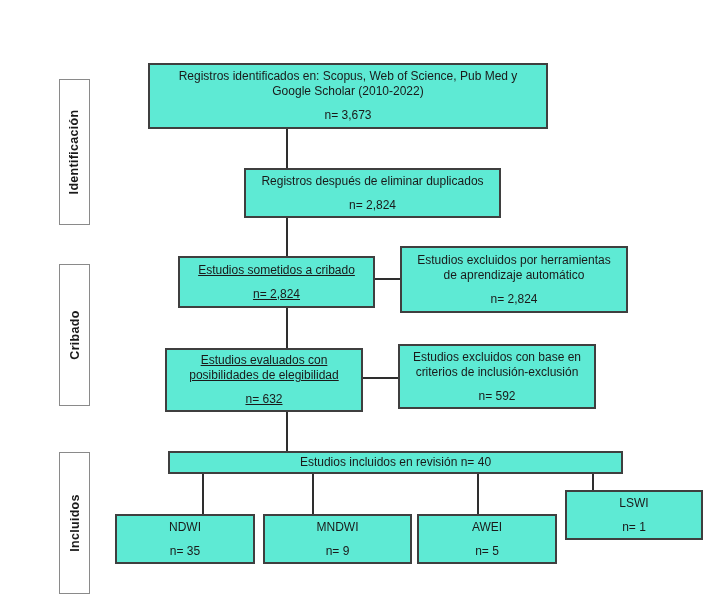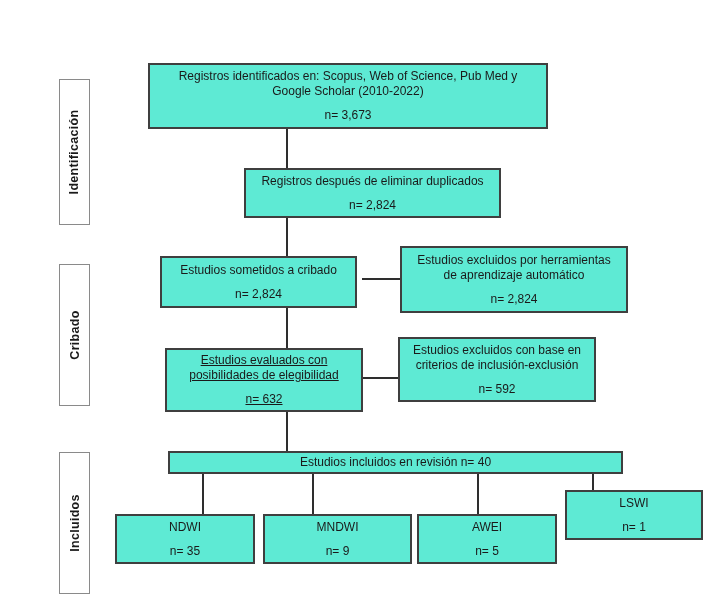--- a/index.html
+++ b/index.html
@@ -87,38 +87,38 @@
     <span>Registros identificados en: Scopus, Web of Science, Pub Med y</span>
     <span>Google Scholar (2010-2022)</span>
     <span class="count">n= 3,673</span>
   </div>
 
   <div class="node" style="left:244px; top:168px; width:257px; height:50px;">
     <span>Registros después de eliminar duplicados</span>
     <span class="count">n= 2,824</span>
   </div>
 
-  <div class="node" style="left:160px; top:256px; width:197px; height:52px;">
+  <div class="node" style="left:178px; top:256px; width:197px; height:52px;text-decoration:underline;">
     <span>Estudios sometidos a cribado</span>
     <span class="count">n= 2,824</span>
   </div>
 
   <div class="node" style="left:400px; top:246px; width:228px; height:67px;">
     <span>Estudios excluidos por herramientas</span>
     <span>de aprendizaje automático</span>
     <span class="count">n= 2,824</span>
   </div>
 
   <div class="node" style="left:165px; top:348px; width:198px; height:64px;text-decoration:underline;">
     <span>Estudios evaluados con</span>
     <span>posibilidades de elegibilidad</span>
     <span class="count">n= 632</span>
   </div>
 
-  <div class="node" style="left:398px; top:337px; width:198px; height:65px;">
+  <div class="node" style="left:398px; top:344px; width:198px; height:65px;">
     <span>Estudios excluidos con base en</span>
     <span>criterios de inclusión-exclusión</span>
     <span class="count">n= 592</span>
   </div>
 
   <div class="node" style="left:168px; top:451px; width:455px; height:23px; padding:0 6px;">
     <span>Estudios incluidos en revisión n= 40</span>
   </div>
 
   <div class="node" style="left:115px; top:514px; width:140px; height:50px;">

